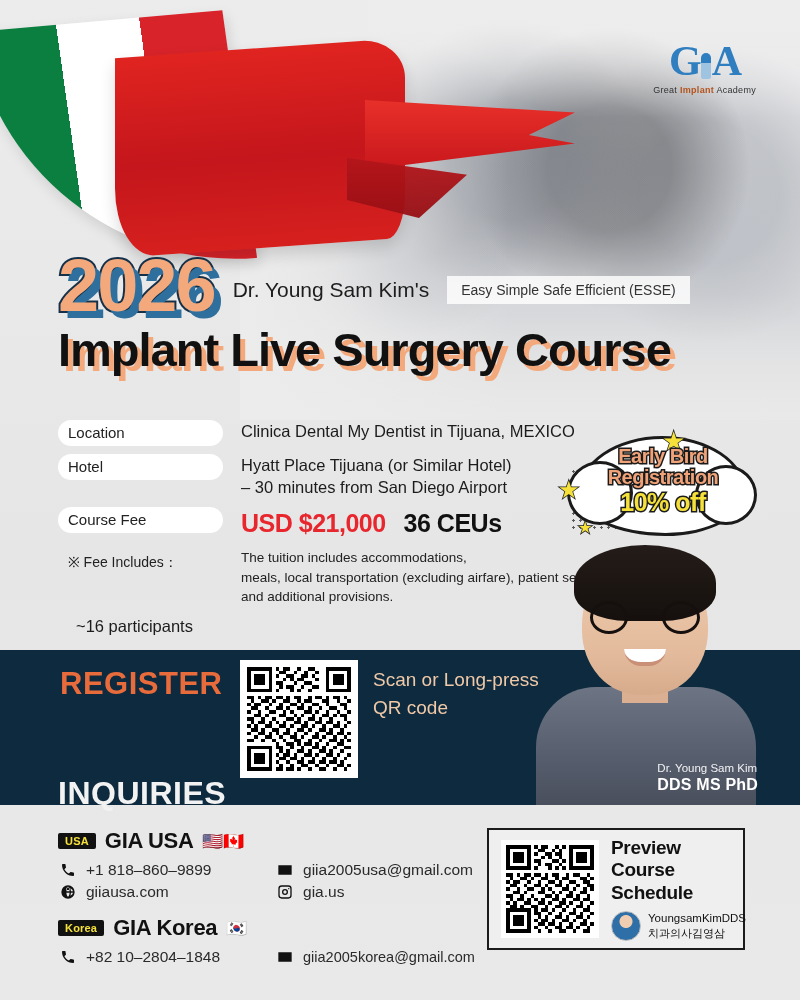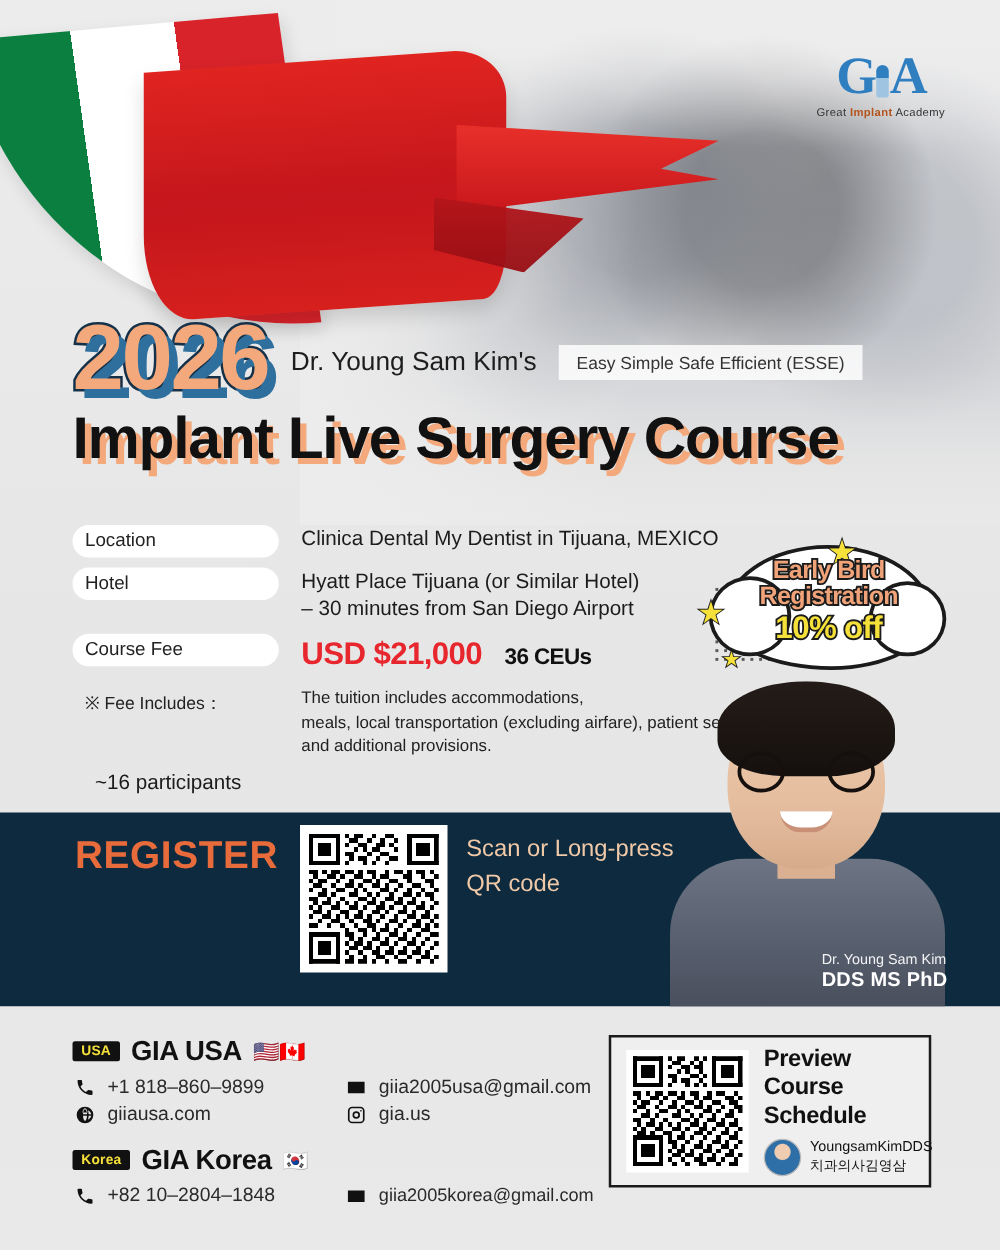--- a/index.html
+++ b/index.html
@@ -88,21 +88,21 @@
   
   .info { position:absolute; left:58px; top:420px; width:560px; }
   .row { display:flex; align-items:flex-start; margin-bottom:8px; }
   .pill { width:165px; min-height:26px; background:#fff; border-radius:14px;
     font-size:15px; color:#222; text-align:left; padding:4px 16px 4px 10px;
     flex:0 0 165px; }
   .pill.plain { background:transparent; font-size:14px; padding-right:8px; }
   .val { padding-left:18px; font-size:16.5px; color:#1c1c1c; line-height:1.35; }
   .val.small { font-size:13.5px; line-height:1.45; color:#222; }
   .fee { font-size:25px; font-weight:bold; color:#e8262d; letter-spacing:-.5px; display:inline-block; }
-  .ceu { font-size:18px; font-weight:bold; color:#111; margin-left:18px; letter-spacing:-.5px; display:inline-block; }
+  .ceu { font-size:25px; font-weight:bold; color:#111; margin-left:18px; letter-spacing:-.5px; display:inline-block; }
 
   
   .earlybird { position:absolute; left:560px; top:432px; width:200px; height:110px; }
   .cloud { position:absolute; left:18px; top:4px; width:168px; height:100px;
     background:#fff; border-radius:50% 50% 48% 52%/58% 56% 44% 42%;
     border:3px solid #1b1b1b;
     box-shadow:0 0 0 0 #000; }
   .cloud:before { content:""; position:absolute; left:-14px; top:22px; width:60px; height:58px;
     background:#fff; border:3px solid #1b1b1b; border-radius:50%; }
   .cloud:after { content:""; position:absolute; right:-14px; top:26px; width:56px; height:54px;
@@ -500,20 +500,21 @@
           <rect x="17" y="28" width="1" height="1"></rect>
           <rect x="20" y="28" width="2" height="1"></rect>
           <rect x="24" y="28" width="1" height="1"></rect>
           <rect x="27" y="28" width="1" height="1"></rect>
       </g>
     </svg>
   </div>
 
   <div class="scan" style="white-space:pre-line">Scan or Long-press
 QR code</div>
+  <div class="inquiries">INQUIRIES</div>
 
   <div class="contacts">
 
     <div>
       <div class="org">
         <span class="tagbox">USA</span>
         <span class="orgname">GIA USA</span>
         <span class="flagicon">🇺🇸🇨🇦</span>
       </div>
       <div class="cgrid">

